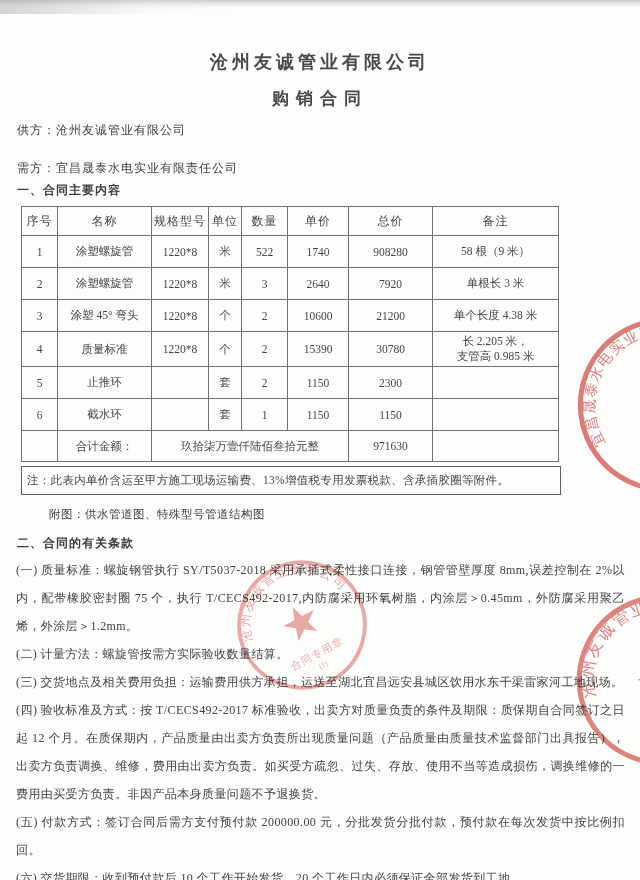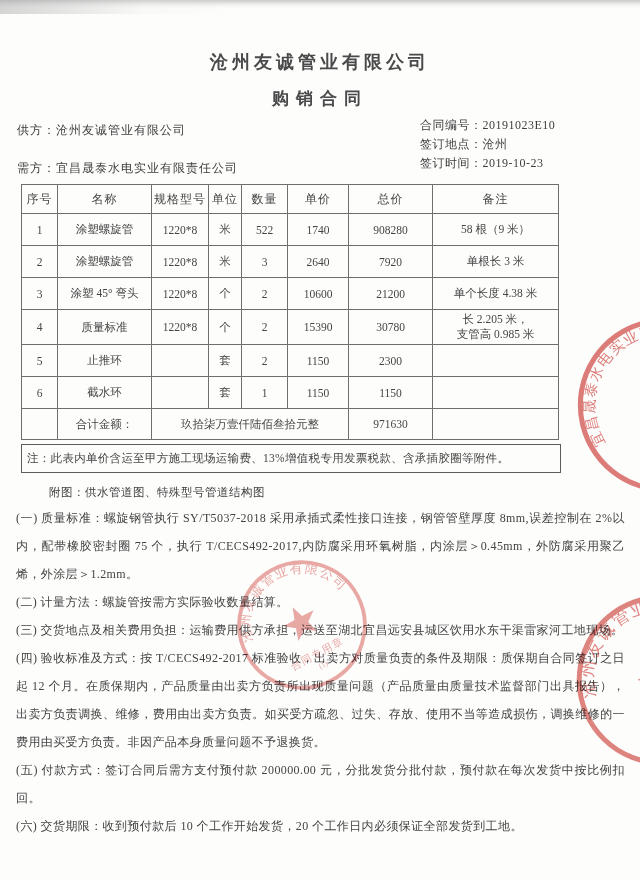--- a/index.html
+++ b/index.html
@@ -89,25 +89,21 @@
   <div class="scan-edge-corner"></div>
 
   <div class="titles">
     <h1 class="company-title">沧州友诚管业有限公司</h1>
     <h2 class="doc-title">购销合同</h2>
   </div>
 
   <div class="meta">
     <p class="meta-line meta-supplier"><span>供方：</span><span>沧州友诚管业有限公司</span></p>
     <p class="meta-line meta-buyer"><span>需方：</span><span>宜昌晟泰水电实业有限责任公司</span></p>
-    <div class="meta-right">
-      <p><span>合同编号：</span><span>20191023E10</span></p>
-      <p><span>签订地点：</span><span>沧州</span></p>
-      <p><span>签订时间：</span><span>2019-10-23</span></p>
-    </div>
+    <p class="section-heading">一、合同主要内容</p>
   </div>
 
   <table class="contract-table">
     <colgroup>
       <col class="col-seq">
         <col class="col-name">
         <col class="col-spec">
         <col class="col-unit">
       <col class="col-qty">
         <col class="col-price">
@@ -193,20 +189,21 @@
       <td>971630</td>
       <td></td>
     </tr>
   </tbody>
     </table>
 
   <div class="note-box">注：此表内单价含运至甲方施工现场运输费、13%增值税专用发票税款、含承插胶圈等附件。</div>
 
   <p class="attachment-line">附图：供水管道图、特殊型号管道结构图</p>
 
+  <p class="section2-heading">二、合同的有关条款</p>
 
   <div class="clauses">
     <p>(一) 质量标准：螺旋钢管执行 SY/T5037-2018 采用承插式柔性接口连接，钢管管壁厚度 8mm,误差控制在 2%以内，配带橡胶密封圈 75 个，执行 T/CECS492-2017,内防腐采用环氧树脂，内涂层＞0.45mm，外防腐采用聚乙烯，外涂层＞1.2mm。</p>
     <p>(二) 计量方法：螺旋管按需方实际验收数量结算。</p>
     <p>(三) 交货地点及相关费用负担：运输费用供方承担，运送至湖北宜昌远安县城区饮用水东干渠雷家河工地现场。</p>
     <p>(四) 验收标准及方式：按 T/CECS492-2017 标准验收，出卖方对质量负责的条件及期限：质保期自合同签订之日起 12 个月。在质保期内，产品质量由出卖方负责所出现质量问题（产品质量由质量技术监督部门出具报告），出卖方负责调换、维修，费用由出卖方负责。如买受方疏忽、过失、存放、使用不当等造成损伤，调换维修的一费用由买受方负责。非因产品本身质量问题不予退换货。</p>
     <p>(五) 付款方式：签订合同后需方支付预付款 200000.00 元，分批发货分批付款，预付款在每次发货中按比例扣回。</p>
     <p>(六) 交货期限：收到预付款后 10 个工作开始发货，20 个工作日内必须保证全部发货到工地。</p>
 
   </div>

